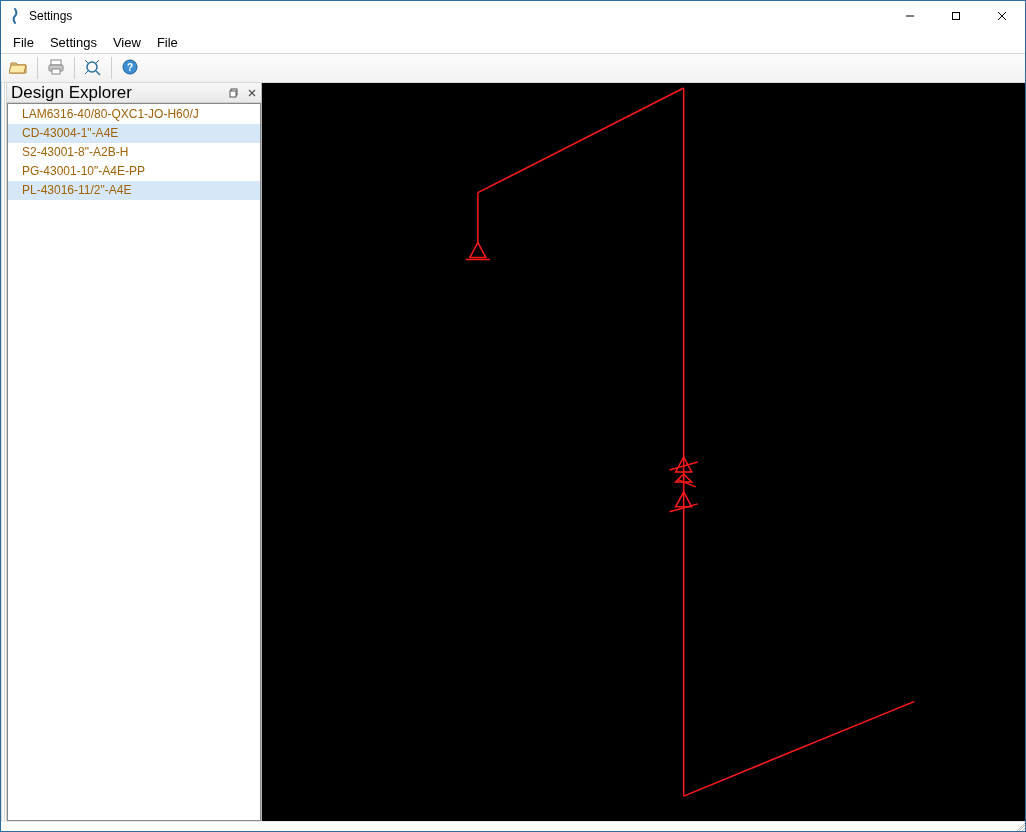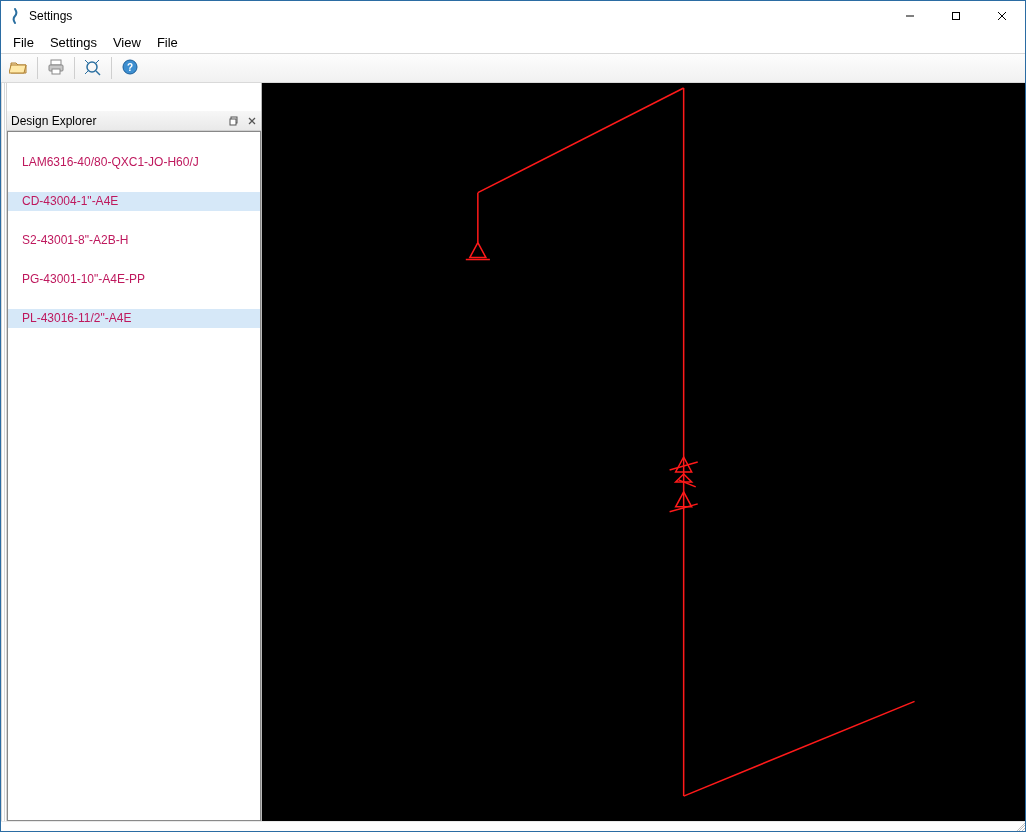--- a/index.html
+++ b/index.html
@@ -108,22 +108,21 @@
     border-right: 1px solid #b8b8b8;
     background: #fff;
   }
   .explorer-header {
     height: 20px;
     background: linear-gradient(#f7f7f7, #e9e9e9);
     border-bottom: 1px solid #cfcfcf;
     display: flex;
     align-items: center;
     padding-left: 4px;
-    font-size: 12px;
-    margin-top: 28px;
+    font-size: 17px;
   }
   .explorer-header .spacer { flex: 1; }
   .hdr-btn {
     width: 18px; height: 16px;
     display: flex; align-items: center; justify-content: center;
     font-size: 10px;
     color: #555;
   }
   .explorer-body {
     flex: 1;
@@ -131,22 +130,21 @@
     margin: 0;
     overflow: auto;
     background: #fff;
     padding: 1px 0;
   }
   .tree-item {
     padding: 1px 4px 1px 14px;
     font-size: 12px;
     line-height: 17px;
     white-space: nowrap;
-    color: #be185d;
-    margin-top: 20px;
+    color: #a16207;
   }
   .tree-item.selected {
     background: #d6e8f8;
   }
 
   
   .viewport {
     flex: 1;
     background: #000;
     position: relative;

